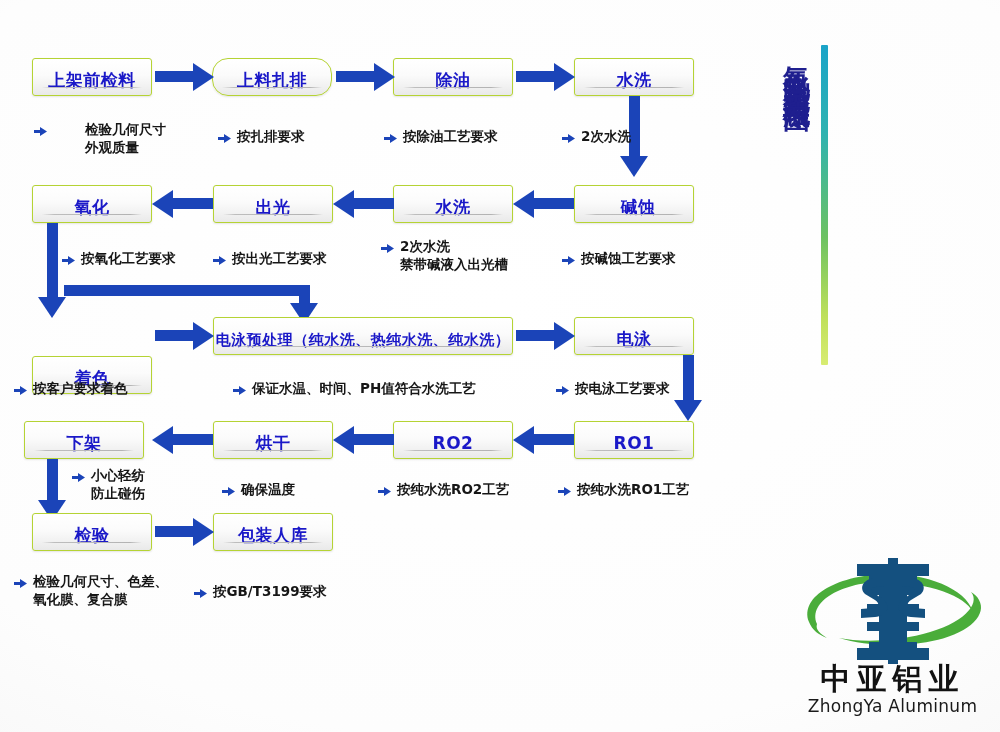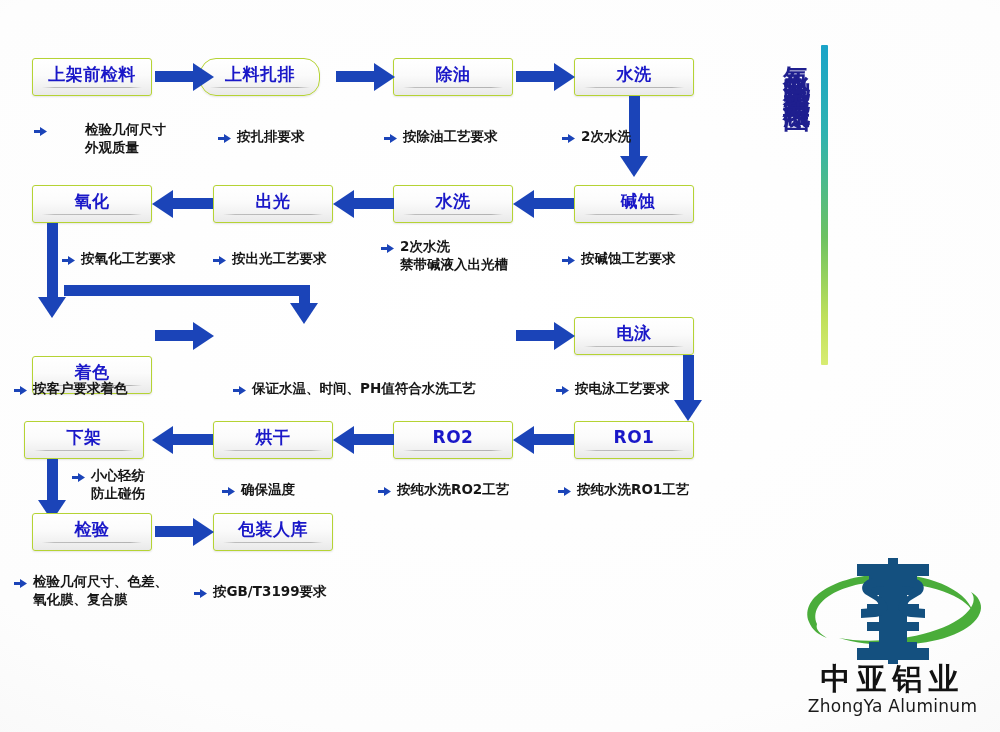--- a/index.html
+++ b/index.html
@@ -16,21 +16,21 @@
   }
 
   
   .box{
     position:absolute;
     box-sizing:border-box;
     border:1.6px solid #b5d334;
     border-radius:3px;
     background:linear-gradient(to bottom,#ffffff 0%,#fbfbfb 45%,#f0f0f0 80%,#e9e9e9 100%);
     box-shadow:0 1px 2px rgba(0,0,0,.10);
-    display:flex;align-items:center;justify-content:center;
+    display:flex;align-items:flex-end;justify-content:center;
   }
   .box .cap{
     color:#1a18c8;
     font-weight:bold;
     letter-spacing:.5px;
     line-height:1;
     margin-bottom:6px;
     white-space:nowrap;
   }
   .box::after{
@@ -112,21 +112,21 @@
   }
 </style>
 </head>
 <body>
 
 <div id="stage">
 
   <div class="box bx-w1" style="left:32px;top:58px;">
       <span class="cap">上架前检料</span>
     </div>
-  <div class="box bx-w1" style="left:200px;top:58px;border-radius:16px;">
+  <div class="box bx-w1" style="left:212px;top:58px;border-radius:16px;">
       <span class="cap">上料扎排</span>
     </div>
   <div class="box bx-w1" style="left:393px;top:58px;">
       <span class="cap">除油</span>
     </div>
   <div class="box bx-w1" style="left:574px;top:58px;">
       <span class="cap">水洗</span>
     </div>
 
   <div class="hbar" style="left:155px;top:71px;width:40px;"></div>
@@ -189,20 +189,23 @@
 
   <div class="vbar" style="left:47px;top:223px;height:76px;"></div>
   <div class="ar ar-d" style="left:38px;top:297px;"></div>
 
   <div class="hbar" style="left:64px;top:285px;width:246px;"></div>
   <div class="vbar" style="left:299px;top:285px;height:24px;"></div>
   <div class="ar ar-d" style="left:290px;top:303px;"></div>
 
   <div class="box bx-w1" style="left:32px;top:317px;margin-top:39px;">
       <span class="cap">着色</span>
+    </div>
+  <div class="box bx-wide" style="left:213px;top:317px;">
+      <span class="cap cap-sm">电泳预处理（纯水洗、热纯水洗、纯水洗）</span>
     </div>
   <div class="box bx-w1" style="left:574px;top:317px;">
       <span class="cap">电泳</span>
     </div>
 
   <div class="hbar" style="left:155px;top:330px;width:40px;"></div>
   <div class="ar ar-r" style="left:193px;top:322px;"></div>
   <div class="hbar" style="left:516px;top:330px;width:40px;"></div>
   <div class="ar ar-r" style="left:554px;top:322px;"></div>
 

